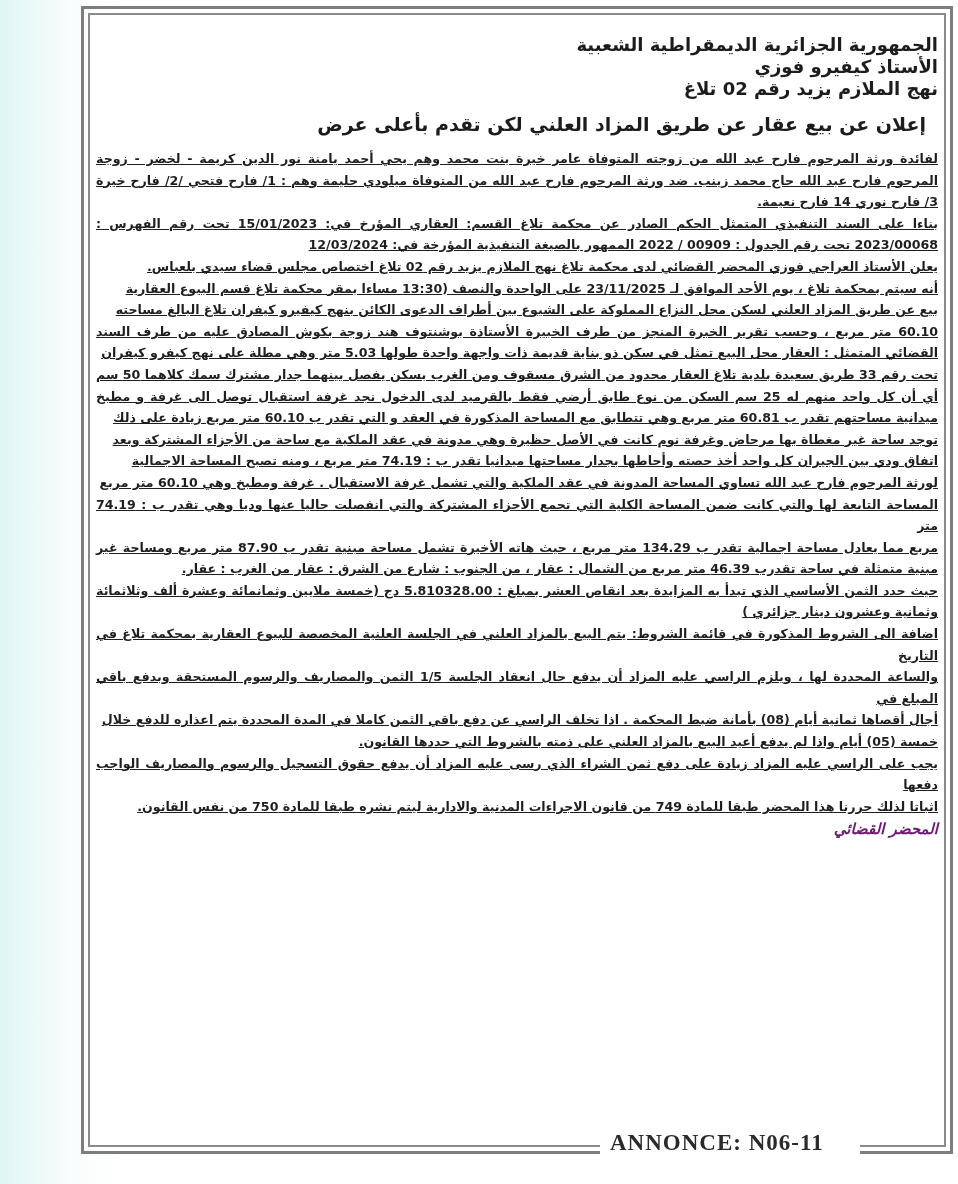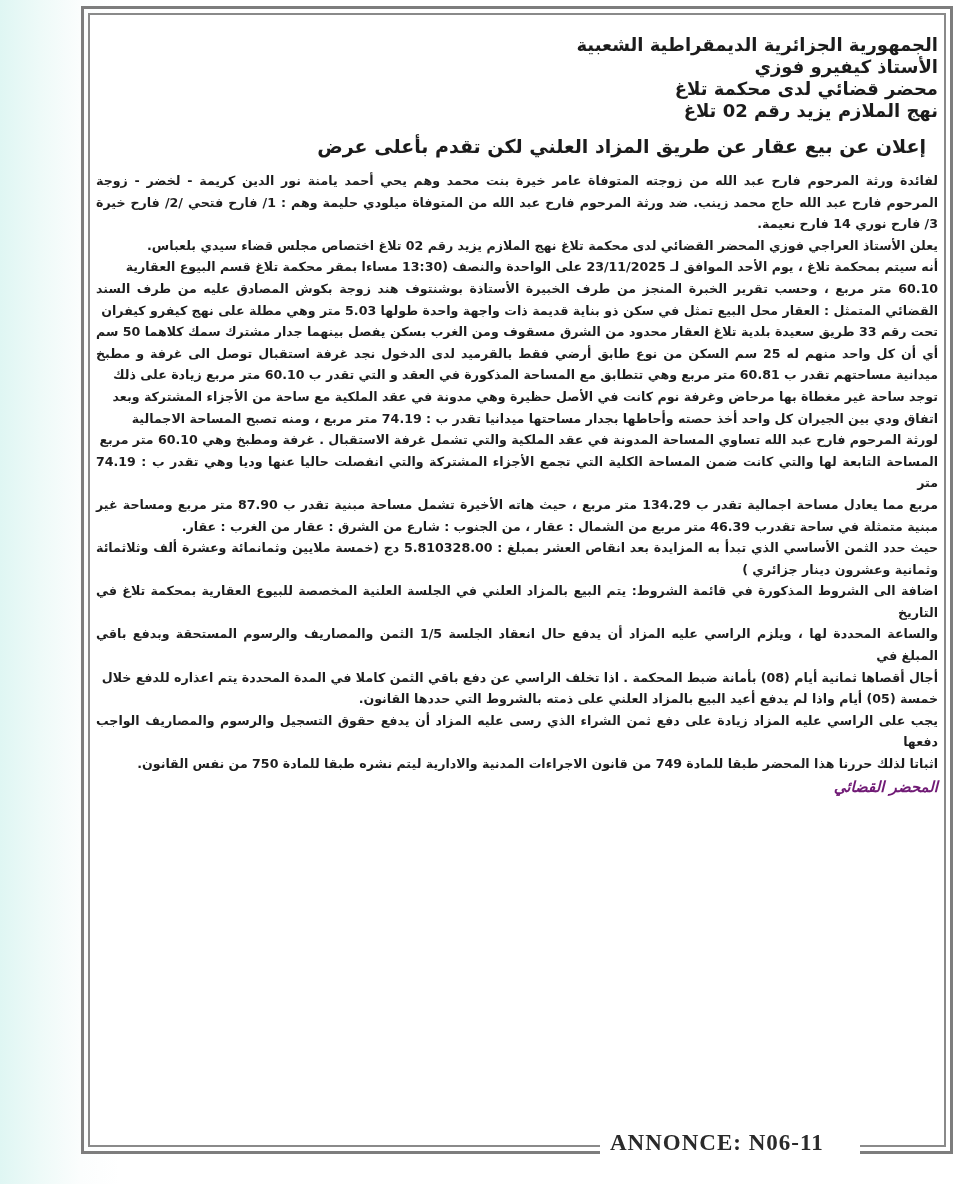--- a/index.html
+++ b/index.html
@@ -78,20 +78,21 @@
       font-family: "DejaVu Sans", sans-serif;
       font-weight: bold;
       font-size: 12.6px;
       line-height: 21.6px;
       color: #1e1e1e;
       text-align: justify;
       text-align-last: right;
     }
     .body-text p {
       margin: 0;
+      text-decoration: underline;
     }
     .signature {
       font-family: "DejaVu Sans", sans-serif;
       font-weight: bold;
       font-style: italic;
       font-size: 15px;
       line-height: 24px;
       margin: 0;
       color: #701a75;
     }
@@ -101,29 +102,30 @@
 
 <div class="frame-outer"></div>
 <div class="frame-inner"></div>
 <div class="annonce-gap"></div>
 <div class="annonce">ANNONCE: N06-11</div>
 
 <div class="content">
   <div class="header">
     <p class="h-line">الجمهورية الجزائرية الديمقراطية الشعبية</p>
     <p class="h-line">الأستاذ كيفيرو فوزي</p>
-    <p class="h-line">محضر قضائي لدى محكمة تلاغ</p>
     <p class="h-line">نهج الملازم يزيد رقم 02 تلاغ</p>
     <p class="h-title">إعلان عن بيع عقار عن طريق المزاد العلني لكن تقدم بأعلى عرض</p>
   </div>
 
   <div class="body-text">
     <p>لفائدة ورثة المرحوم فارح عبد الله من زوجته المتوفاة عامر خيرة بنت محمد وهم يحي أحمد يامنة نور الدين كريمة - لخضر - زوجة المرحوم فارح عبد الله حاج محمد زينب. ضد ورثة المرحوم فارح عبد الله من المتوفاة ميلودي حليمة وهم : 1/ فارح فتحي /2/ فارح خيرة 3/ فارح نوري 14 فارح نعيمة.</p>
+    <p>بناءا على السند التنفيذي المتمثل الحكم الصادر عن محكمة تلاغ القسم: العقاري المؤرخ في: 15/01/2023 تحت رقم الفهرس : 2023/00068 تحت رقم الجدول : 00909 / 2022 الممهور بالصيغة التنفيذية المؤرخة في: 12/03/2024</p>
     <p>يعلن الأستاذ العراجي فوزي المحضر القضائي لدى محكمة تلاغ نهج الملازم يزيد رقم 02 تلاغ اختصاص مجلس قضاء سيدي بلعباس.</p>
     <p>أنه سيتم بمحكمة تلاغ ، يوم الأحد الموافق لـ 23/11/2025 على الواحدة والنصف (13:30 مساءا بمقر محكمة تلاغ قسم البيوع العقارية</p>
+    <p>بيع عن طريق المزاد العلني لسكن محل النزاع المملوكة على الشيوع بين أطراف الدعوى الكائن بنهج كيفيرو كيفران تلاغ البالغ مساحته</p>
     <p>60.10 متر مربع ، وحسب تقرير الخبرة المنجز من طرف الخبيرة الأستاذة بوشنتوف هند زوجة بكوش المصادق عليه من طرف السند القضائي المتمثل : العقار محل البيع تمثل في سكن ذو بناية قديمة ذات واجهة واحدة طولها 5.03 متر وهي مطلة على نهج كيفرو كيفران</p>
     <p>تحت رقم 33 طريق سعيدة بلدية تلاغ العقار محدود من الشرق مسقوف ومن الغرب بسكن يفصل بينهما جدار مشترك سمك كلاهما 50 سم أي أن كل واحد منهم له 25 سم السكن من نوع طابق أرضي فقط بالقرميد لدى الدخول نجد غرفة استقبال توصل الى غرفة و مطبخ ميدانية مساحتهم تقدر ب 60.81 متر مربع وهي تتطابق مع المساحة المذكورة في العقد و التي تقدر ب 60.10 متر مربع زيادة على ذلك</p>
     <p>توجد ساحة غير مغطاة بها مرحاض وغرفة نوم كانت في الأصل حظيرة وهي مدونة في عقد الملكية مع ساحة من الأجزاء المشتركة وبعد</p>
     <p>اتفاق ودي بين الجيران كل واحد أخذ حصته وأحاطها بجدار مساحتها ميدانيا تقدر ب : 74.19 متر مربع ، ومنه تصبح المساحة الاجمالية</p>
     <p>لورثة المرحوم فارح عبد الله تساوي المساحة المدونة في عقد الملكية والتي تشمل غرفة الاستقبال . غرفة ومطبخ وهي 60.10 متر مربع</p>
     <p>المساحة التابعة لها والتي كانت ضمن المساحة الكلية التي تجمع الأجزاء المشتركة والتي انفصلت حاليا عنها وديا وهي تقدر ب : 74.19 متر</p>
     <p>مربع مما يعادل مساحة اجمالية تقدر ب 134.29 متر مربع ، حيث هاته الأخيرة تشمل مساحة مبنية تقدر ب 87.90 متر مربع ومساحة غير مبنية متمثلة في ساحة تقدرب 46.39 متر مربع من الشمال : عقار ، من الجنوب : شارع من الشرق : عقار من الغرب : عقار.</p>
     <p>حيث حدد الثمن الأساسي الذي تبدأ به المزايدة بعد انقاص العشر بمبلغ : 5.810328.00 دج (خمسة ملايين وثمانمائة وعشرة ألف وثلاثمائة وثمانية وعشرون دينار جزائري )</p>
     <p>اضافة الى الشروط المذكورة في قائمة الشروط: يتم البيع بالمزاد العلني في الجلسة العلنية المخصصة للبيوع العقارية بمحكمة تلاغ في التاريخ</p>
     <p>والساعة المحددة لها ، ويلزم الراسي عليه المزاد أن يدفع حال انعقاد الجلسة 1/5 الثمن والمصاريف والرسوم المستحقة وبدفع باقي المبلغ في</p>

